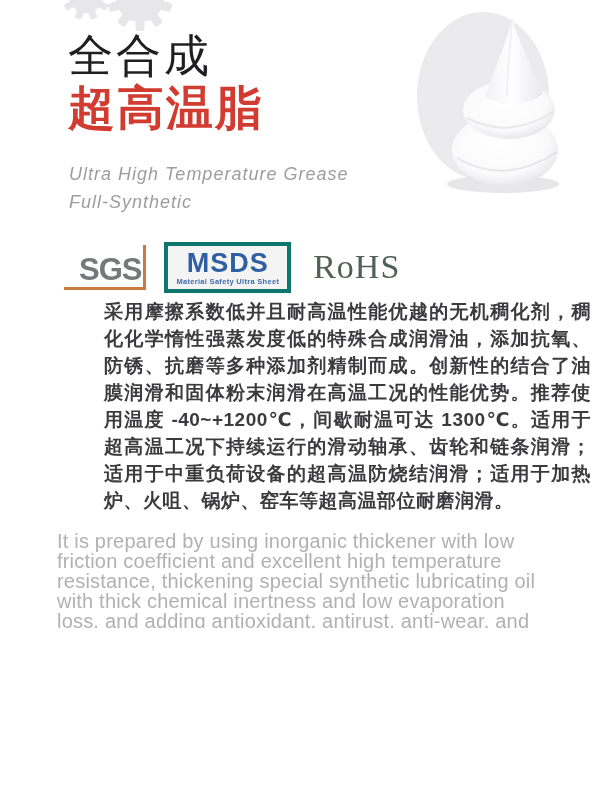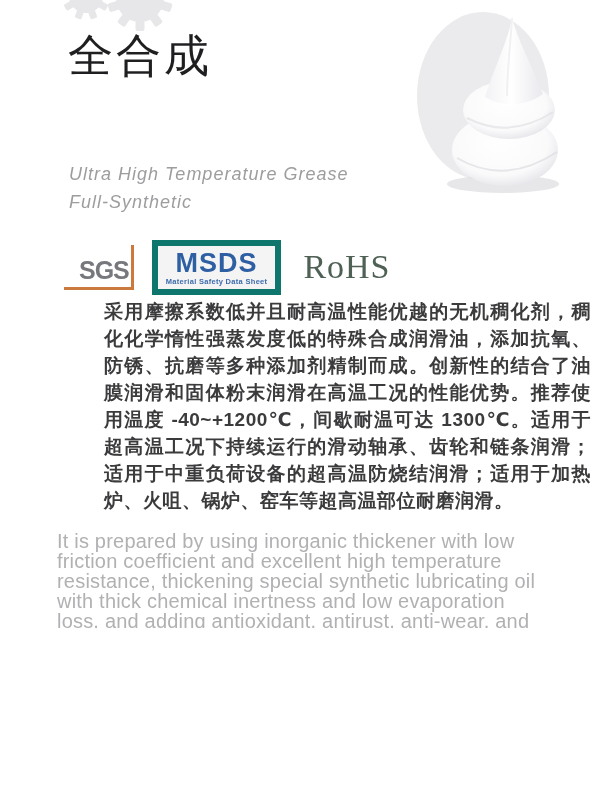--- a/index.html
+++ b/index.html
@@ -33,25 +33,25 @@
   .cert-row{
     position:absolute;left:64px;top:241px;width:340px;height:52px;
     display:flex;align-items:center;
   }
   .sgs-logo{
     height:42px;display:flex;align-items:flex-end;
     border-bottom:3px solid #cb7a3e;border-right:3px solid #cb7a3e;
     padding:0 2px 0 15px;
   }
   .sgs-text{
-    font-weight:800;font-size:25px;line-height:34px;color:#76787c;
+    font-weight:800;font-size:31px;line-height:34px;color:#76787c;
     letter-spacing:-1px;
   }
   .msds-logo{
-    margin-left:18px;background:#f4f4f4;border:6px solid #0f766e;
+    margin-left:18px;background:#f4f4f4;border:4px solid #0f766e;
     padding:4px 8px 3px 8px;text-align:center;
   }
   .msds-text{
     font-weight:800;font-size:27px;line-height:26px;color:#2e5fa3;
     letter-spacing:1px;
   }
   .msds-sub{
     font-size:7.5px;color:#3d6cac;font-weight:700;letter-spacing:.3px;
     margin-top:1px;white-space:nowrap;
   }
@@ -134,33 +134,34 @@
 
     <ellipse cx="114" cy="110" rx="46" ry="29" fill="url(#cream)"></ellipse>
     <path d="M72,118 Q114,140 158,112" fill="none" stroke="#dadadf" stroke-width="2" opacity="0.55"></path>
 
     <path d="M117,18 C114,38 100,66 90,97 C108,108 132,106 148,94 C136,64 122,38 117,18 Z" fill="url(#cone)"></path>
     <path d="M117,18 C116,40 112,70 112,96" fill="none" stroke="#ededf1" stroke-width="2" opacity="0.8"></path>
   </svg>
 
   <div class="title-block">
     <div class="title-zh-black">全合成</div>
+    <div class="title-zh-red">超高温脂</div>
   </div>
   <div class="subtitle">
     <div>Ultra High Temperature Grease</div>
     <div>Full-Synthetic</div>
   </div>
 
   <div class="cert-row">
     <div class="sgs-logo">
       <span class="sgs-text">SGS</span>
     </div>
     <div class="msds-logo">
       <div class="msds-text">MSDS</div>
-      <div class="msds-sub">Material Safety Data Sheet</div>
+      <div class="msds-sub">Material Safety Ultra Sheet</div>
     </div>
     <div class="rohs-logo">
       <span>RoHS</span>
     </div>
   </div>
 
   <div class="para-zh">采用摩擦系数低并且耐高温性能优越的无机稠化剂，稠化化学惰性强蒸发度低的特殊合成润滑油，添加抗氧、防锈、抗磨等多种添加剂精制而成。创新性的结合了油膜润滑和固体粉末润滑在高温工况的性能优势。推荐使用温度 -40~+1200℃，间歇耐温可达 1300℃。适用于超高温工况下持续运行的滑动轴承、齿轮和链条润滑；适用于中重负荷设备的超高温防烧结润滑；适用于加热炉、火咀、锅炉、窑车等超高温部位耐磨润滑。</div>
 
   <div class="para-en">It is prepared by using inorganic thickener with low friction coefficient and excellent high temperature resistance, thickening special synthetic lubricating oil with thick chemical inertness and low evaporation loss, and adding antioxidant, antirust, anti-wear, and other additives. It innovatively combines the performance advantages of oil film lubrication and solid powder lubrication at high temperature. The recommended operating temperature is -40~+1200°C, and can reach 1300 °C in the intermittent temperature resistance. It is suitable for lubrication of sliding bearings, gears and chains that are continuously operating under ultra-high temperature conditions; suitable for ultra-high temperature anti-sintering lubrication of medium and heavy load equipment; suitable for wear-resistant lubrication of ultra-high temperature parts such as heating furnace, fire nozzle as well as boiler and kiln car.</div>
 

